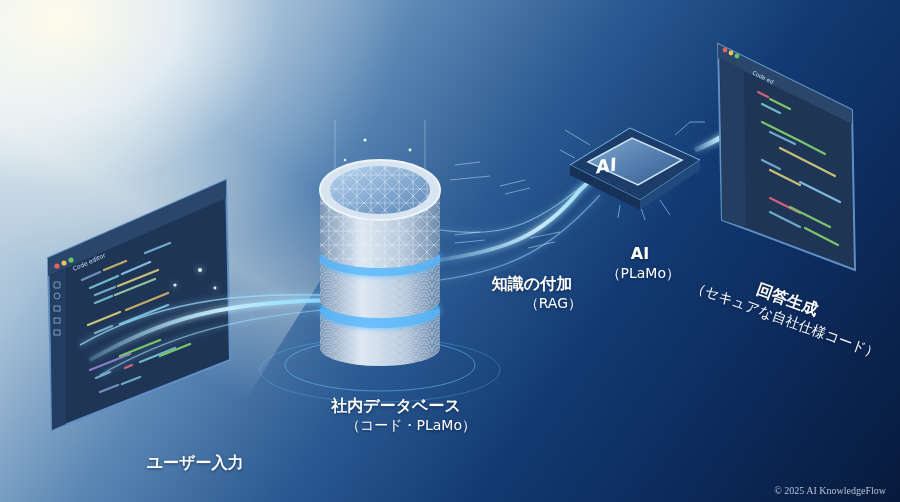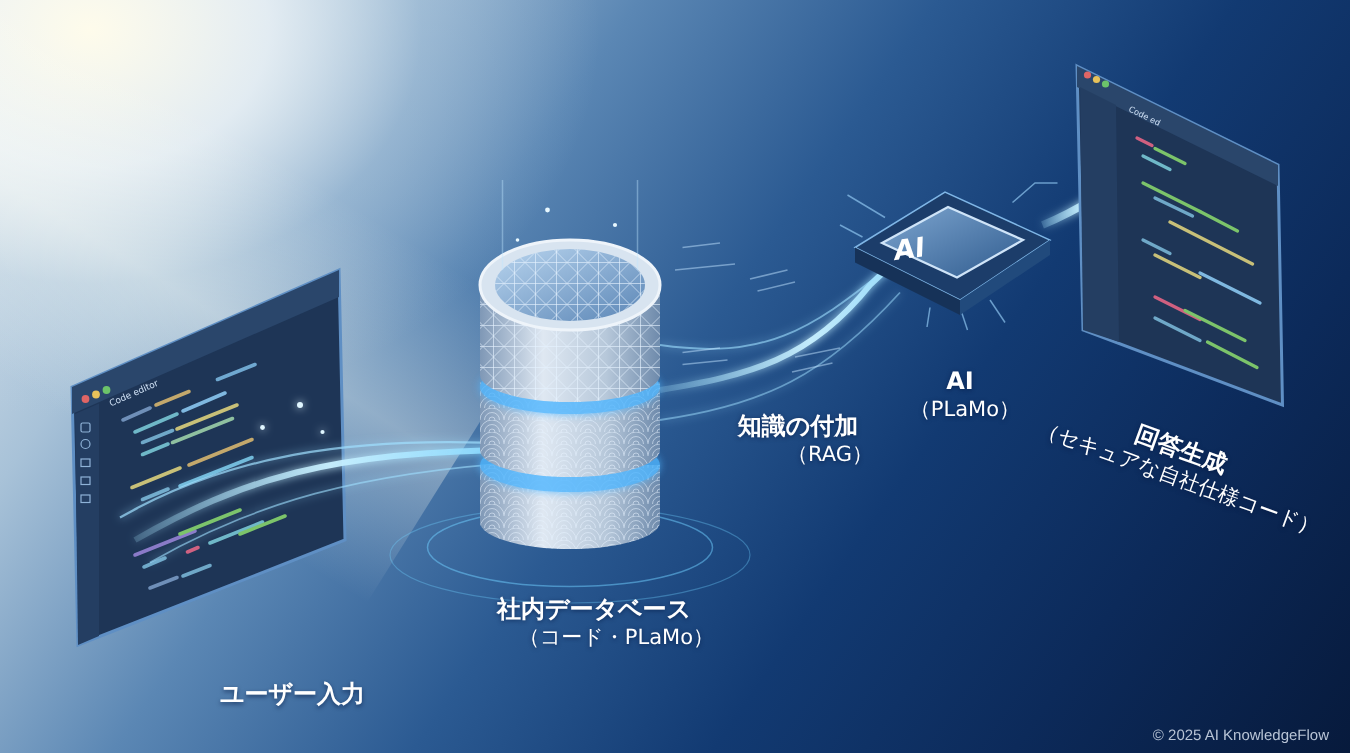--- a/index.html
+++ b/index.html
@@ -14,21 +14,21 @@
   .label{position:absolute;color:#ffffff;text-align:center;text-shadow:0 1px 3px rgba(0,20,60,0.6);font-weight:bold;white-space:nowrap;}
   .label .title{font-size:16px;line-height:20px;display:block;}
   .label .sub{font-size:14px;line-height:18px;font-weight:normal;display:block;text-align:right;}
   .label-user{left:105px;top:432px;width:180px;margin-top:21px;}
   .label-db{left:316px;top:396px;width:160px;}
   .label-rag{left:482px;top:274px;width:100px;}
   .label-ai{left:600px;top:244px;width:80px;}
   .label-answer{left:700px;top:272px;width:190px;transform:rotate(20deg);transform-origin:40px 0;}
   .label-answer .title{text-align:left;padding-left:62px;}
   .label-answer .sub{text-align:left;}
-  .copyright{position:absolute;right:14px;bottom:6px;color:#b8c4d6;font-size:10px;font-family:Liberation Sans, sans-serif;}
+  .copyright{position:absolute;right:14px;bottom:6px;color:#b8c4d6;font-size:10px;font-family:Liberation Serif, serif;}
 </style>
 </head>
 <body>
 
 <div class="stage">
   <div class="beam"></div>
 
   <svg class="overlay" width="900" height="502" viewBox="0 0 900 502">
     <defs>
       <linearGradient id="dbSide" x1="0" x2="1">

